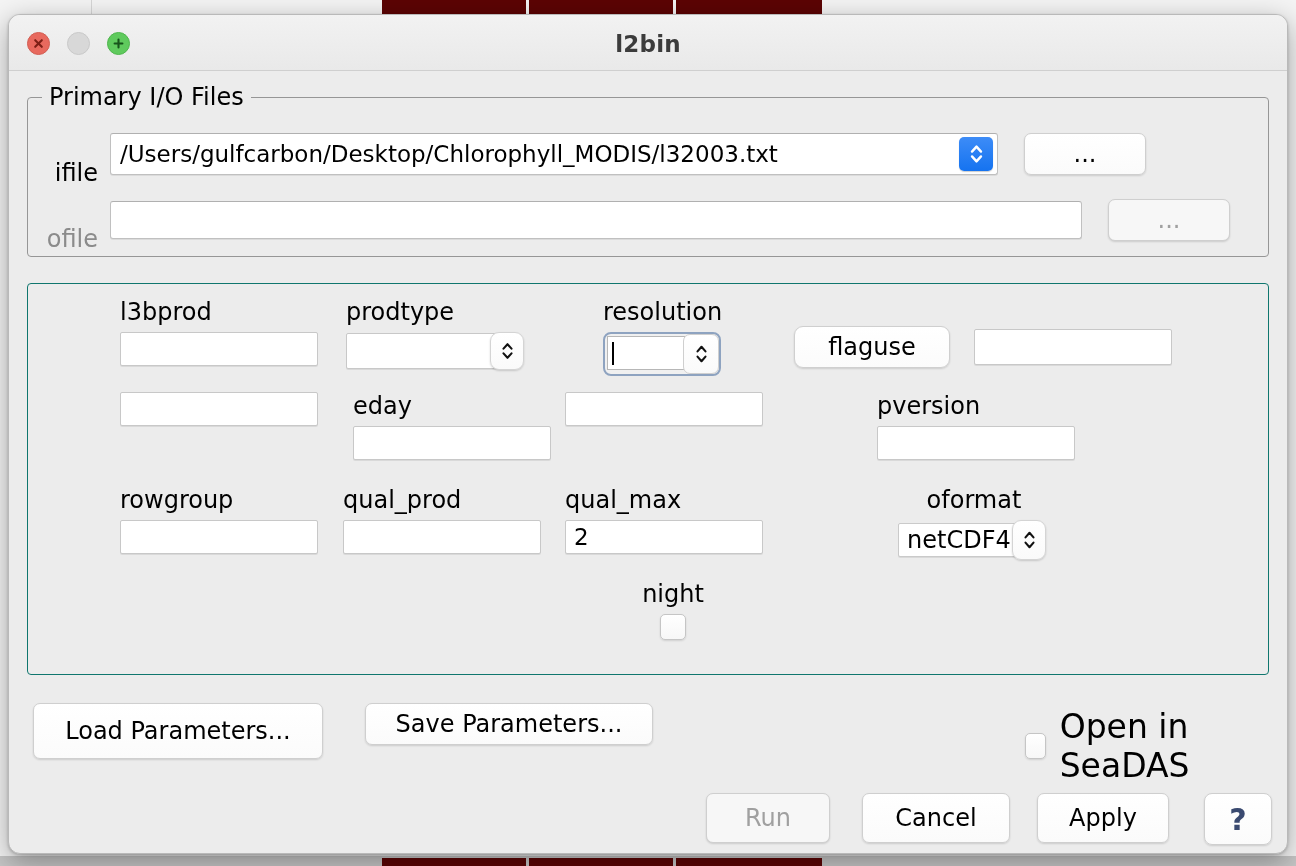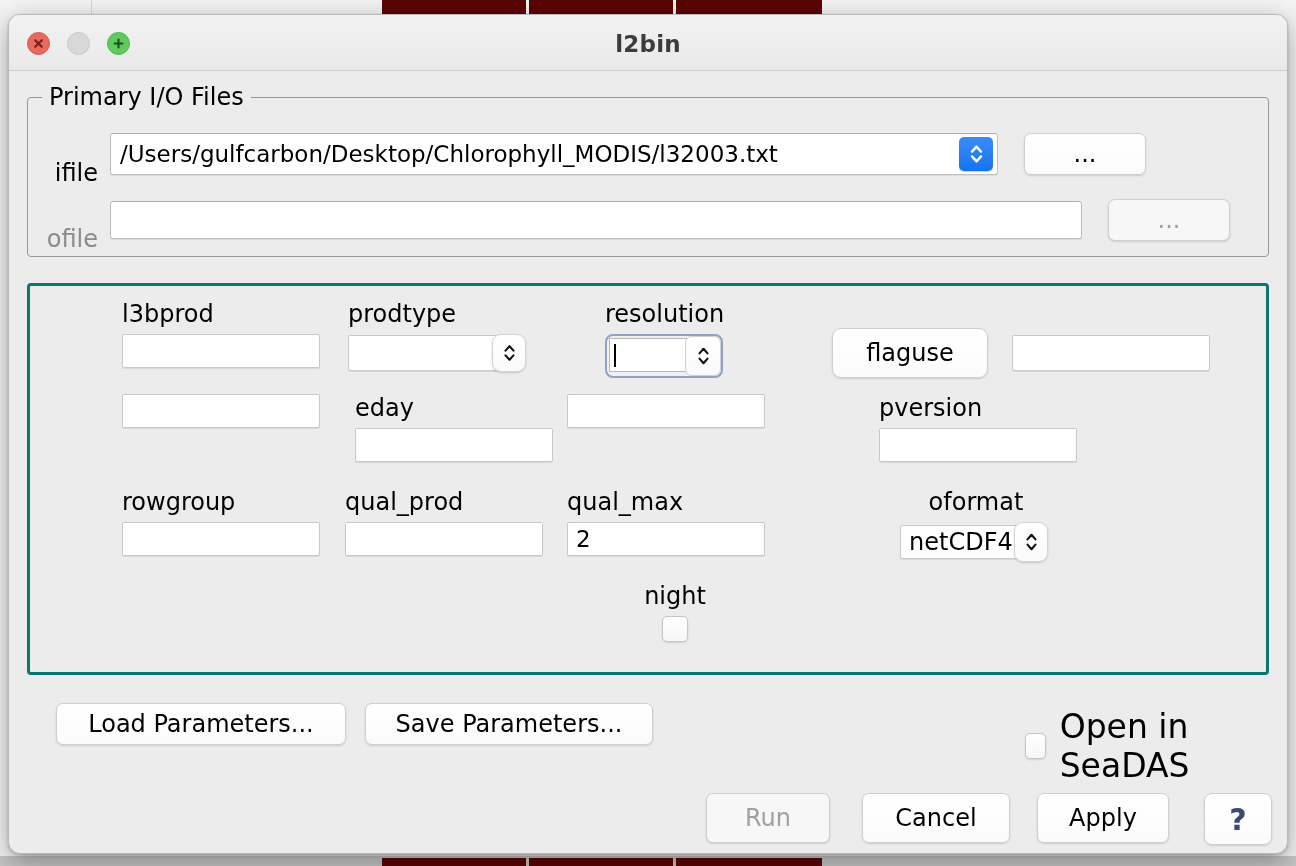--- a/index.html
+++ b/index.html
@@ -140,21 +140,21 @@
     display: flex; align-items: center; justify-content: center;
     cursor: default;
     white-space: nowrap;
   }
   .pushbtn.disabled { color: #a0a0a0; background: #f7f7f7; }
 
   
   #paramgroup {
     margin-top: 26px;
     height: 392px;
-    border: 3px solid #0f766e;
+    border: 1px solid #0f766e;
     border-radius: 4px;
     position: relative;
   }
 
   .field-cell { position: absolute; }
   .field-label {
     font-size: 24px;
     color: #000;
     white-space: nowrap;
     margin-bottom: 6px;
@@ -256,23 +256,22 @@
     right: 0; top: 0;
     width: 34px; height: 40px;
     background: linear-gradient(#ffffff, #fafafa);
     border: 1px solid #d4d4d4;
     border-radius: 9px;
     box-shadow: 0 1px 2px rgba(0,0,0,.16);
     display: flex; align-items: center; justify-content: center;
   }
 
   .flagbtn {
-    width: 156px; height: 50px;
+    width: 156px; height: 42px;
     border-radius: 9px;
-    margin-left: 36px;
   }
 
   .checkbox {
     width: 26px; height: 26px;
     background: linear-gradient(#ffffff, #f7f7f7);
     border: 1px solid #c5c5c5;
     border-radius: 5px;
     box-shadow: 0 1px 2px rgba(0,0,0,.12);
   }
 
@@ -478,21 +477,21 @@
 
       <div class="field-cell" style="left:575px; top:296px; width:140px; text-align:center;">
         <div class="field-label">night</div>
         <div style="display:flex; justify-content:center;">
           <div class="checkbox"></div>
         </div>
       </div>
     </div>
 
     <div id="footer" style="height:180px;">
-      <div class="pushbtn" style="position:absolute; left:29px; top:28px; width:290px; height:42px;">
+      <div class="pushbtn" style="position:absolute; left:6px; top:28px; width:290px; height:56px;">
         <span>Load Parameters...</span>
       </div>
       <div class="pushbtn" style="position:absolute; left:338px; top:28px; width:288px; height:42px;">
         <span>Save Parameters...</span>
       </div>
 
       <div class="openrow" style="left:998px; top:32px;">
         <div class="checkbox"></div>
         <div class="lbl">Open in SeaDAS</div>
       </div>

